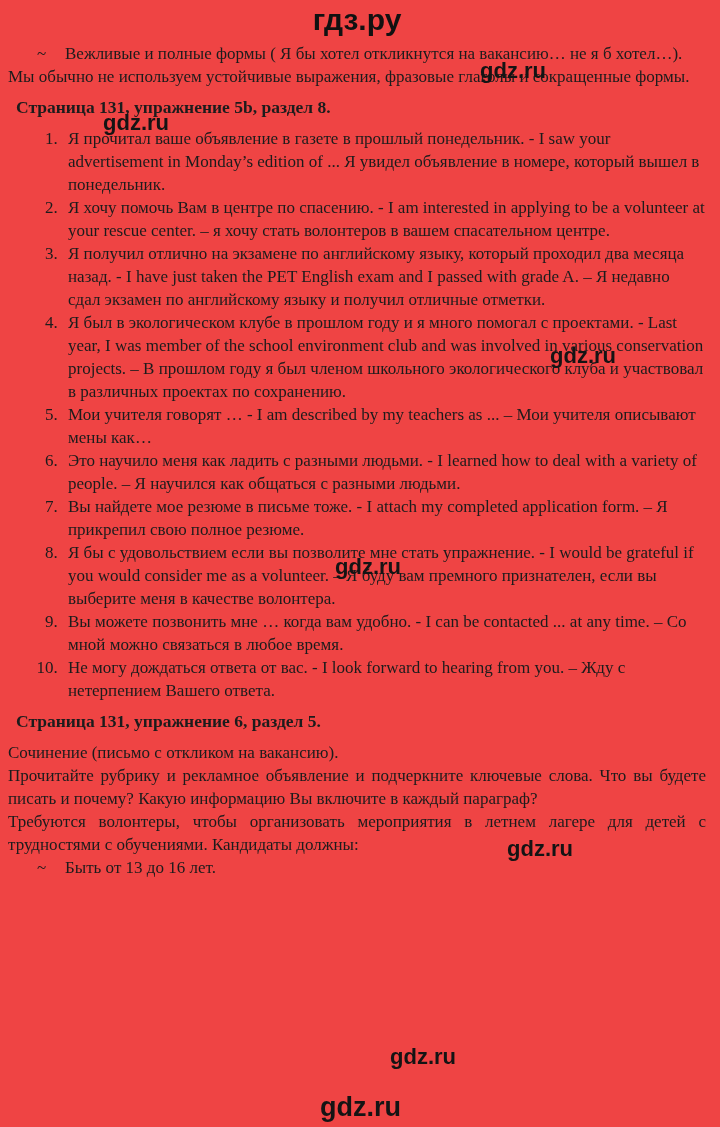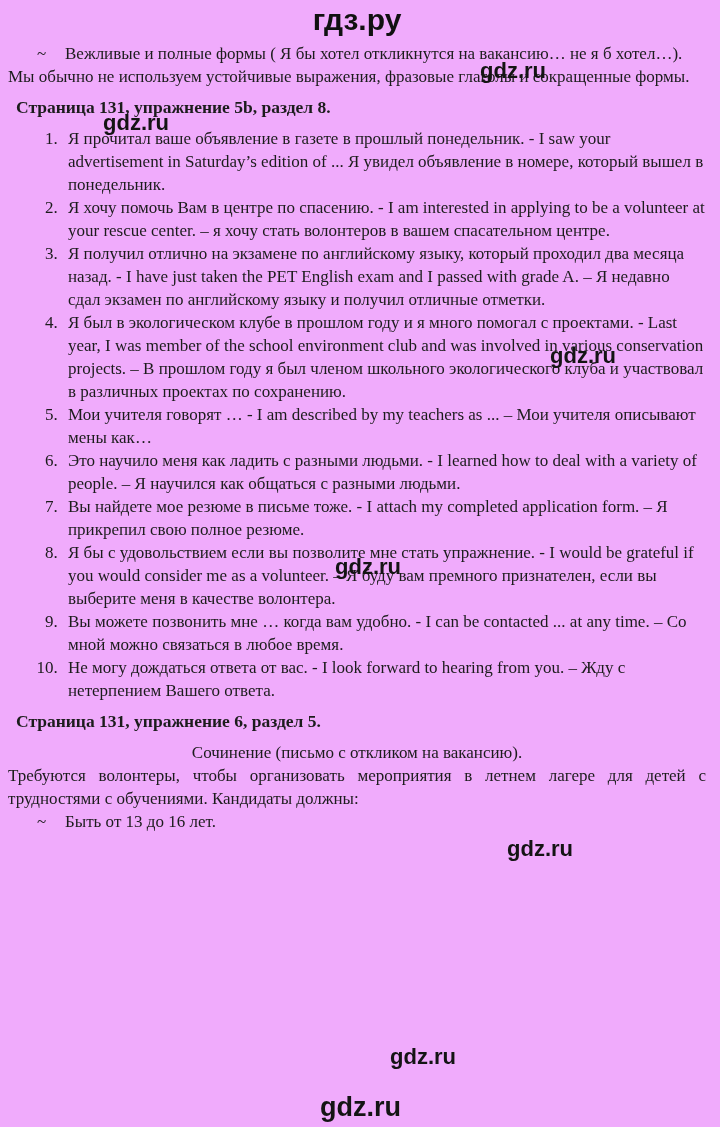--- a/index.html
+++ b/index.html
@@ -2,21 +2,21 @@
 <html><head>
 <meta charset="utf-8">
 <style>
   html,body{margin:0;padding:0;background:#ffffff;}
   .page{
     position:relative;
     width:720px;
     height:1127px;
     box-sizing:border-box;
     padding:4px 14px 0 8px;
-    background:#f0abfc;
+    background:#ef4444;
     font-family:"Liberation Serif","DejaVu Serif",serif;
     font-size:17px;
     line-height:23px;
     color:#1c1c1c;
     overflow:hidden;
   }
   .logo{
     margin:0;
     text-align:center;
     font-family:"Liberation Sans","DejaVu Sans",sans-serif;
@@ -30,21 +30,21 @@
     padding-left:57px;
     text-align:justify;
   }
   .tilde-item .tilde{
     position:absolute;
     left:29px;
     top:0;
   }
   .tilde-first{margin-top:6px;}
   p.body-par{margin:0;text-align:justify;font-family:Liberation Serif, serif;}
-  p.body-left{margin:0;text-align:center;}
+  p.body-left{margin:0;text-align:left;}
   h2.sec-heading{
     margin:8px;
     font-size:17.5px;
     line-height:23px;
     font-weight:700;
   }
   .mt-h1{margin-top:27px;}
   .mt-h2{margin-top:31px;}
   ol.ex-list{
     margin:0;
@@ -84,36 +84,37 @@
     <span class="tilde">~</span>
     <span>Вежливые и полные формы ( Я бы хотел откликнутся на вакансию… не я б хотел…).</span>
   </div>
 
   <p class="body-par">Мы обычно не используем устойчивые выражения, фразовые глаголы и сокращенные формы.</p>
 
   <h2 class="sec-heading mt-h1">Страница 131, упражнение 5b, раздел 8.</h2>
 
 
   <ol class="ex-list">
-    <li>Я прочитал ваше объявление в газете в прошлый понедельник. - I saw your advertisement in Saturday’s edition of ... Я увидел объявление в номере, который вышел в понедельник.</li>
+    <li>Я прочитал ваше объявление в газете в прошлый понедельник. - I saw your advertisement in Monday’s edition of ... Я увидел объявление в номере, который вышел в понедельник.</li>
     <li>Я хочу помочь Вам в центре по спасению. - I am interested in applying to be a volunteer at your rescue center. – я хочу стать волонтеров в вашем спасательном центре.</li>
     <li>Я получил отлично на экзамене по английскому языку, который проходил два месяца назад. - I have just taken the PET English exam and I passed with grade A. – Я недавно сдал экзамен по английскому языку и получил отличные отметки.</li>
     <li>Я был в экологическом клубе в прошлом году и я много помогал с проектами. - Last year, I was member of the school environment club and was involved in various conservation projects. – В прошлом году я был членом школьного экологического клуба и участвовал в различных проектах по сохранению.</li>
     <li>Мои учителя говорят … - I am described by my teachers as ... – Мои учителя описывают мены как…</li>
     <li>Это научило меня как ладить с разными людьми. - I learned how to deal with a variety of people. – Я научился как общаться с разными людьми.</li>
     <li>Вы найдете мое резюме в письме тоже. - I attach my completed application form. – Я прикрепил свою полное резюме.</li>
     <li>Я бы с удовольствием если вы позволите мне стать упражнение. - I would be grateful if you would consider me as a volunteer. – Я буду вам премного признателен, если вы выберите меня в качестве волонтера.</li>
     <li>Вы можете позвонить мне … когда вам удобно. - I can be contacted ... at any time. – Со мной можно связаться в любое время.</li>
     <li>Не могу дождаться ответа от вас. - I look forward to hearing from you. – Жду с нетерпением Вашего ответа.</li>
   </ol>
 
   <h2 class="sec-heading mt-h2">Страница 131, упражнение 6, раздел 5.</h2>
 
   <p class="body-left">Сочинение (письмо с откликом на вакансию).</p>
 
+  <p class="body-par">Прочитайте рубрику и рекламное объявление и подчеркните ключевые слова. Что вы будете писать и почему? Какую информацию Вы включите в каждый параграф?</p>
 
 
   <p class="body-par">Требуются волонтеры, чтобы организовать мероприятия в летнем лагере для детей с трудностями с обучениями. Кандидаты должны:</p>
 
   <div class="tilde-item">
     <span class="tilde">~</span>
     <span>Быть от 13 до 16 лет.</span>
   </div>
 
   <div class="wm wm1">gdz.ru</div>

